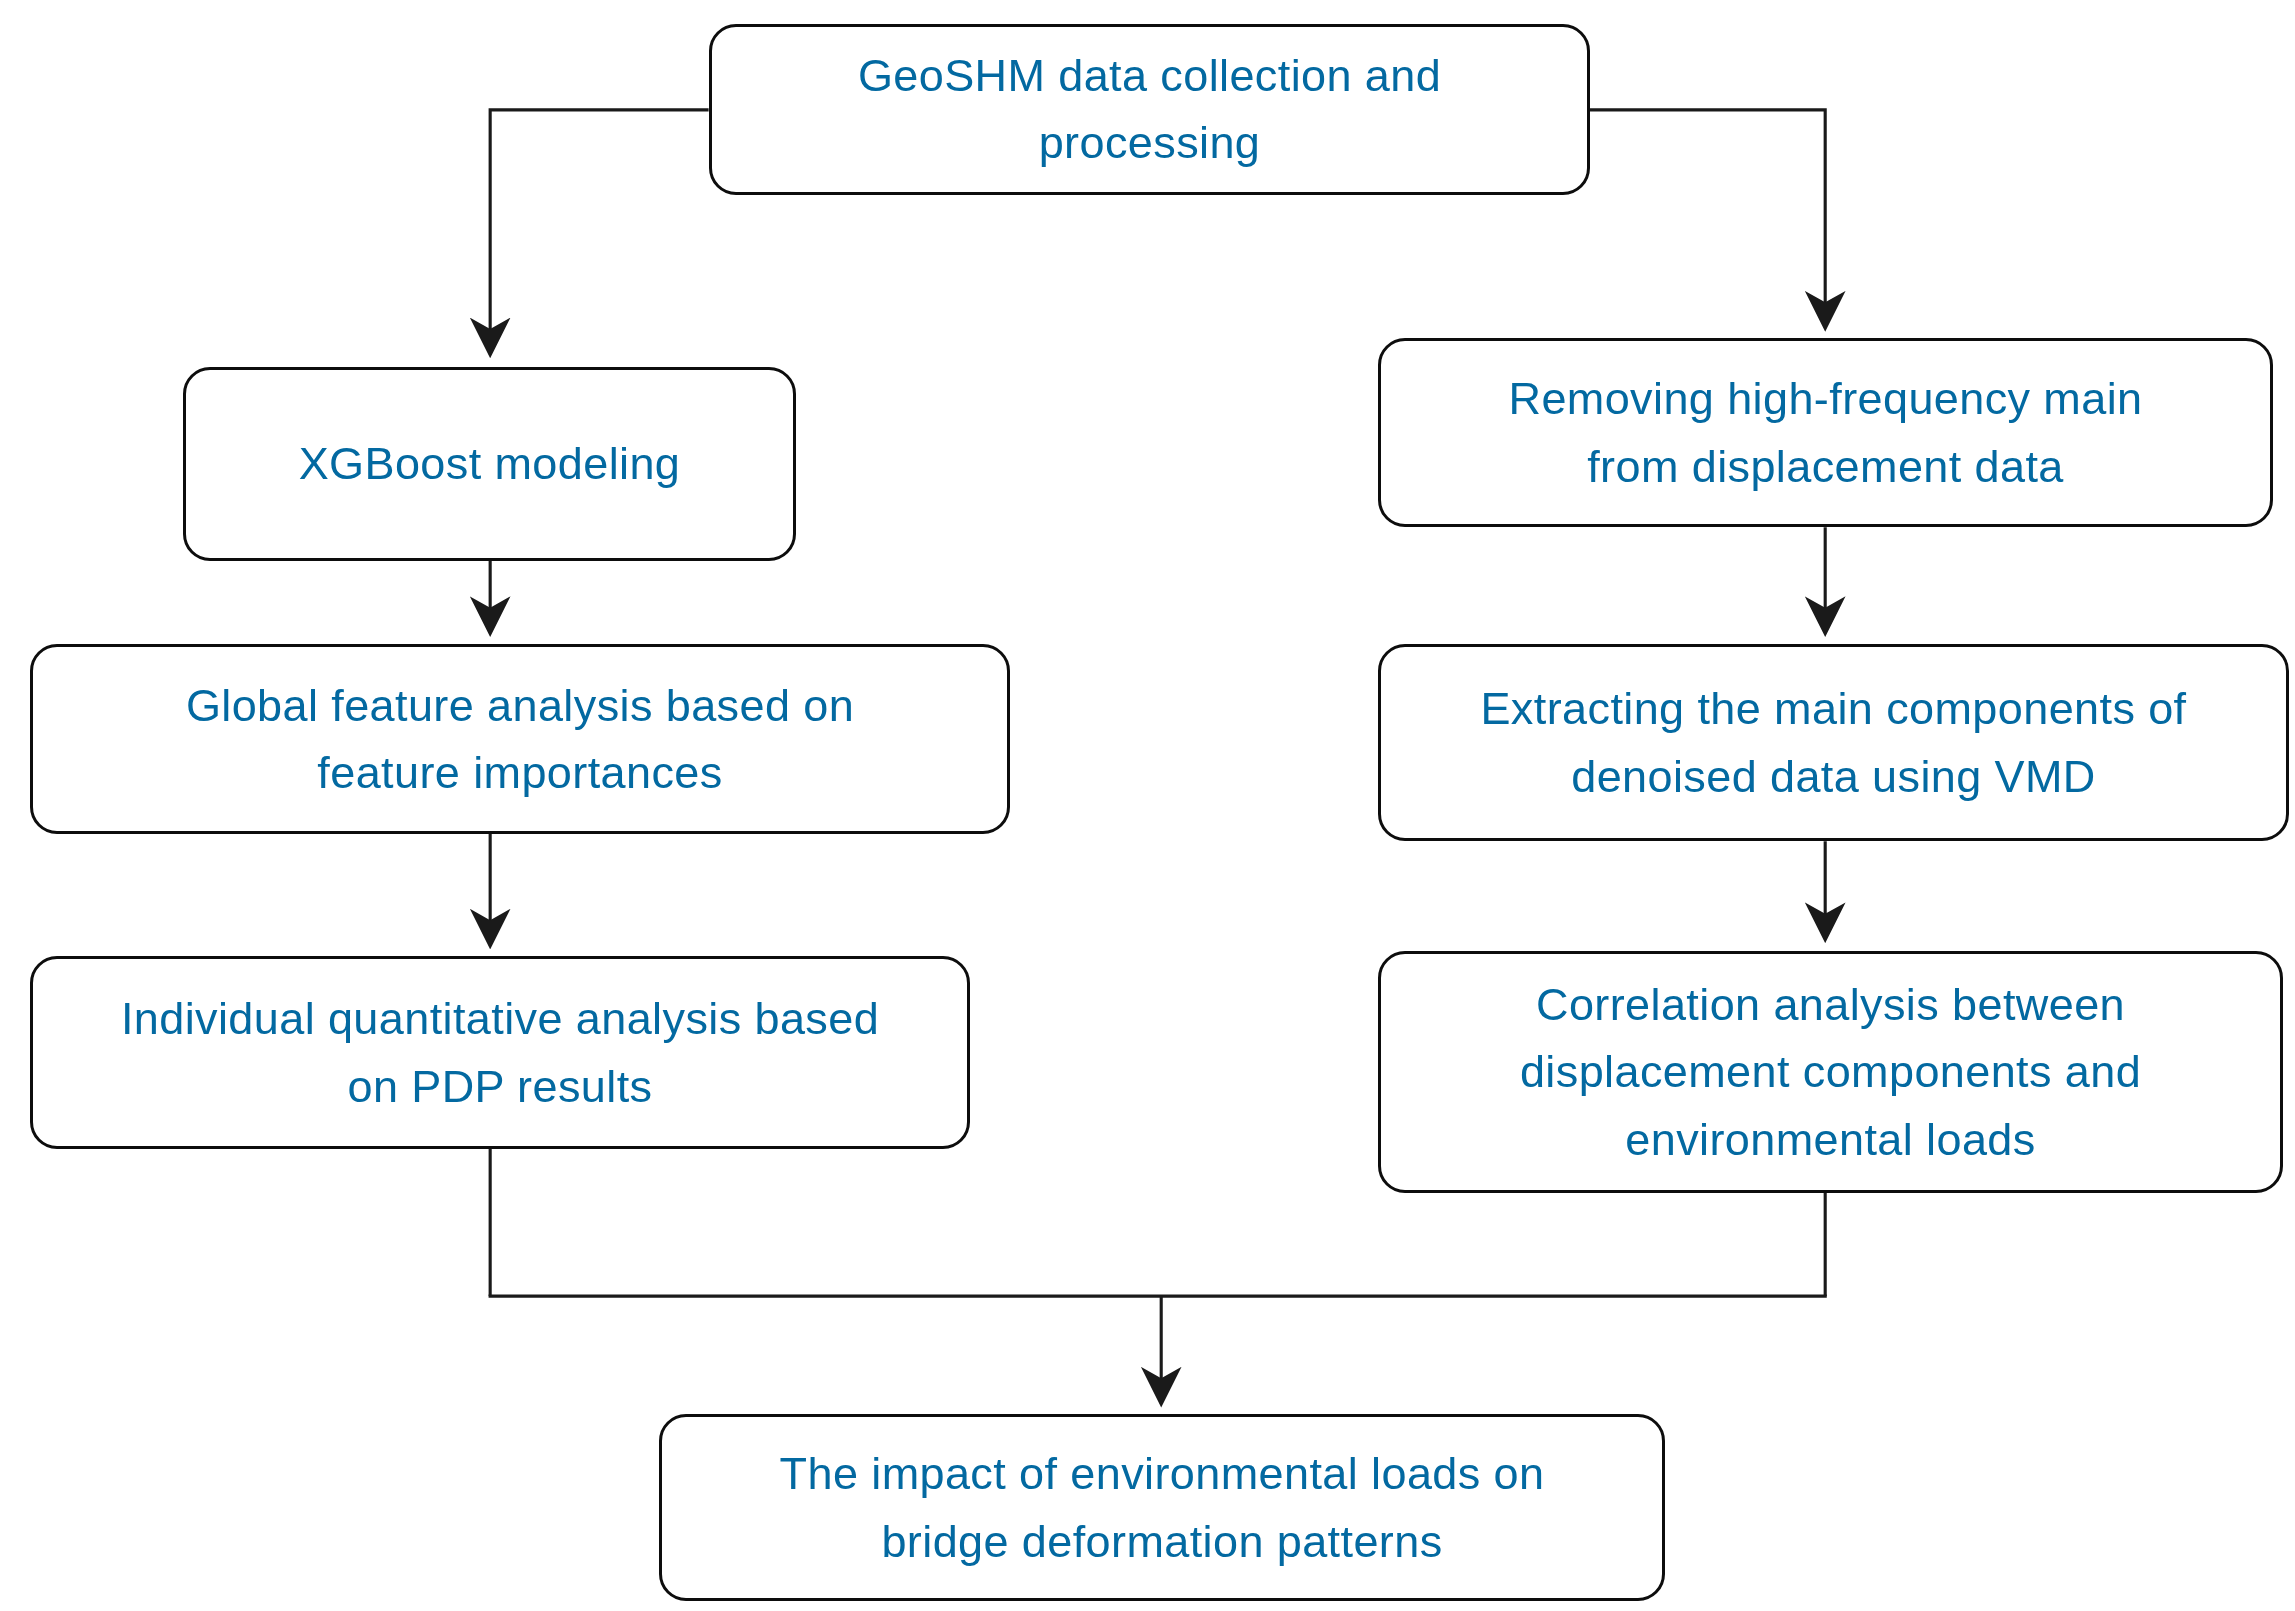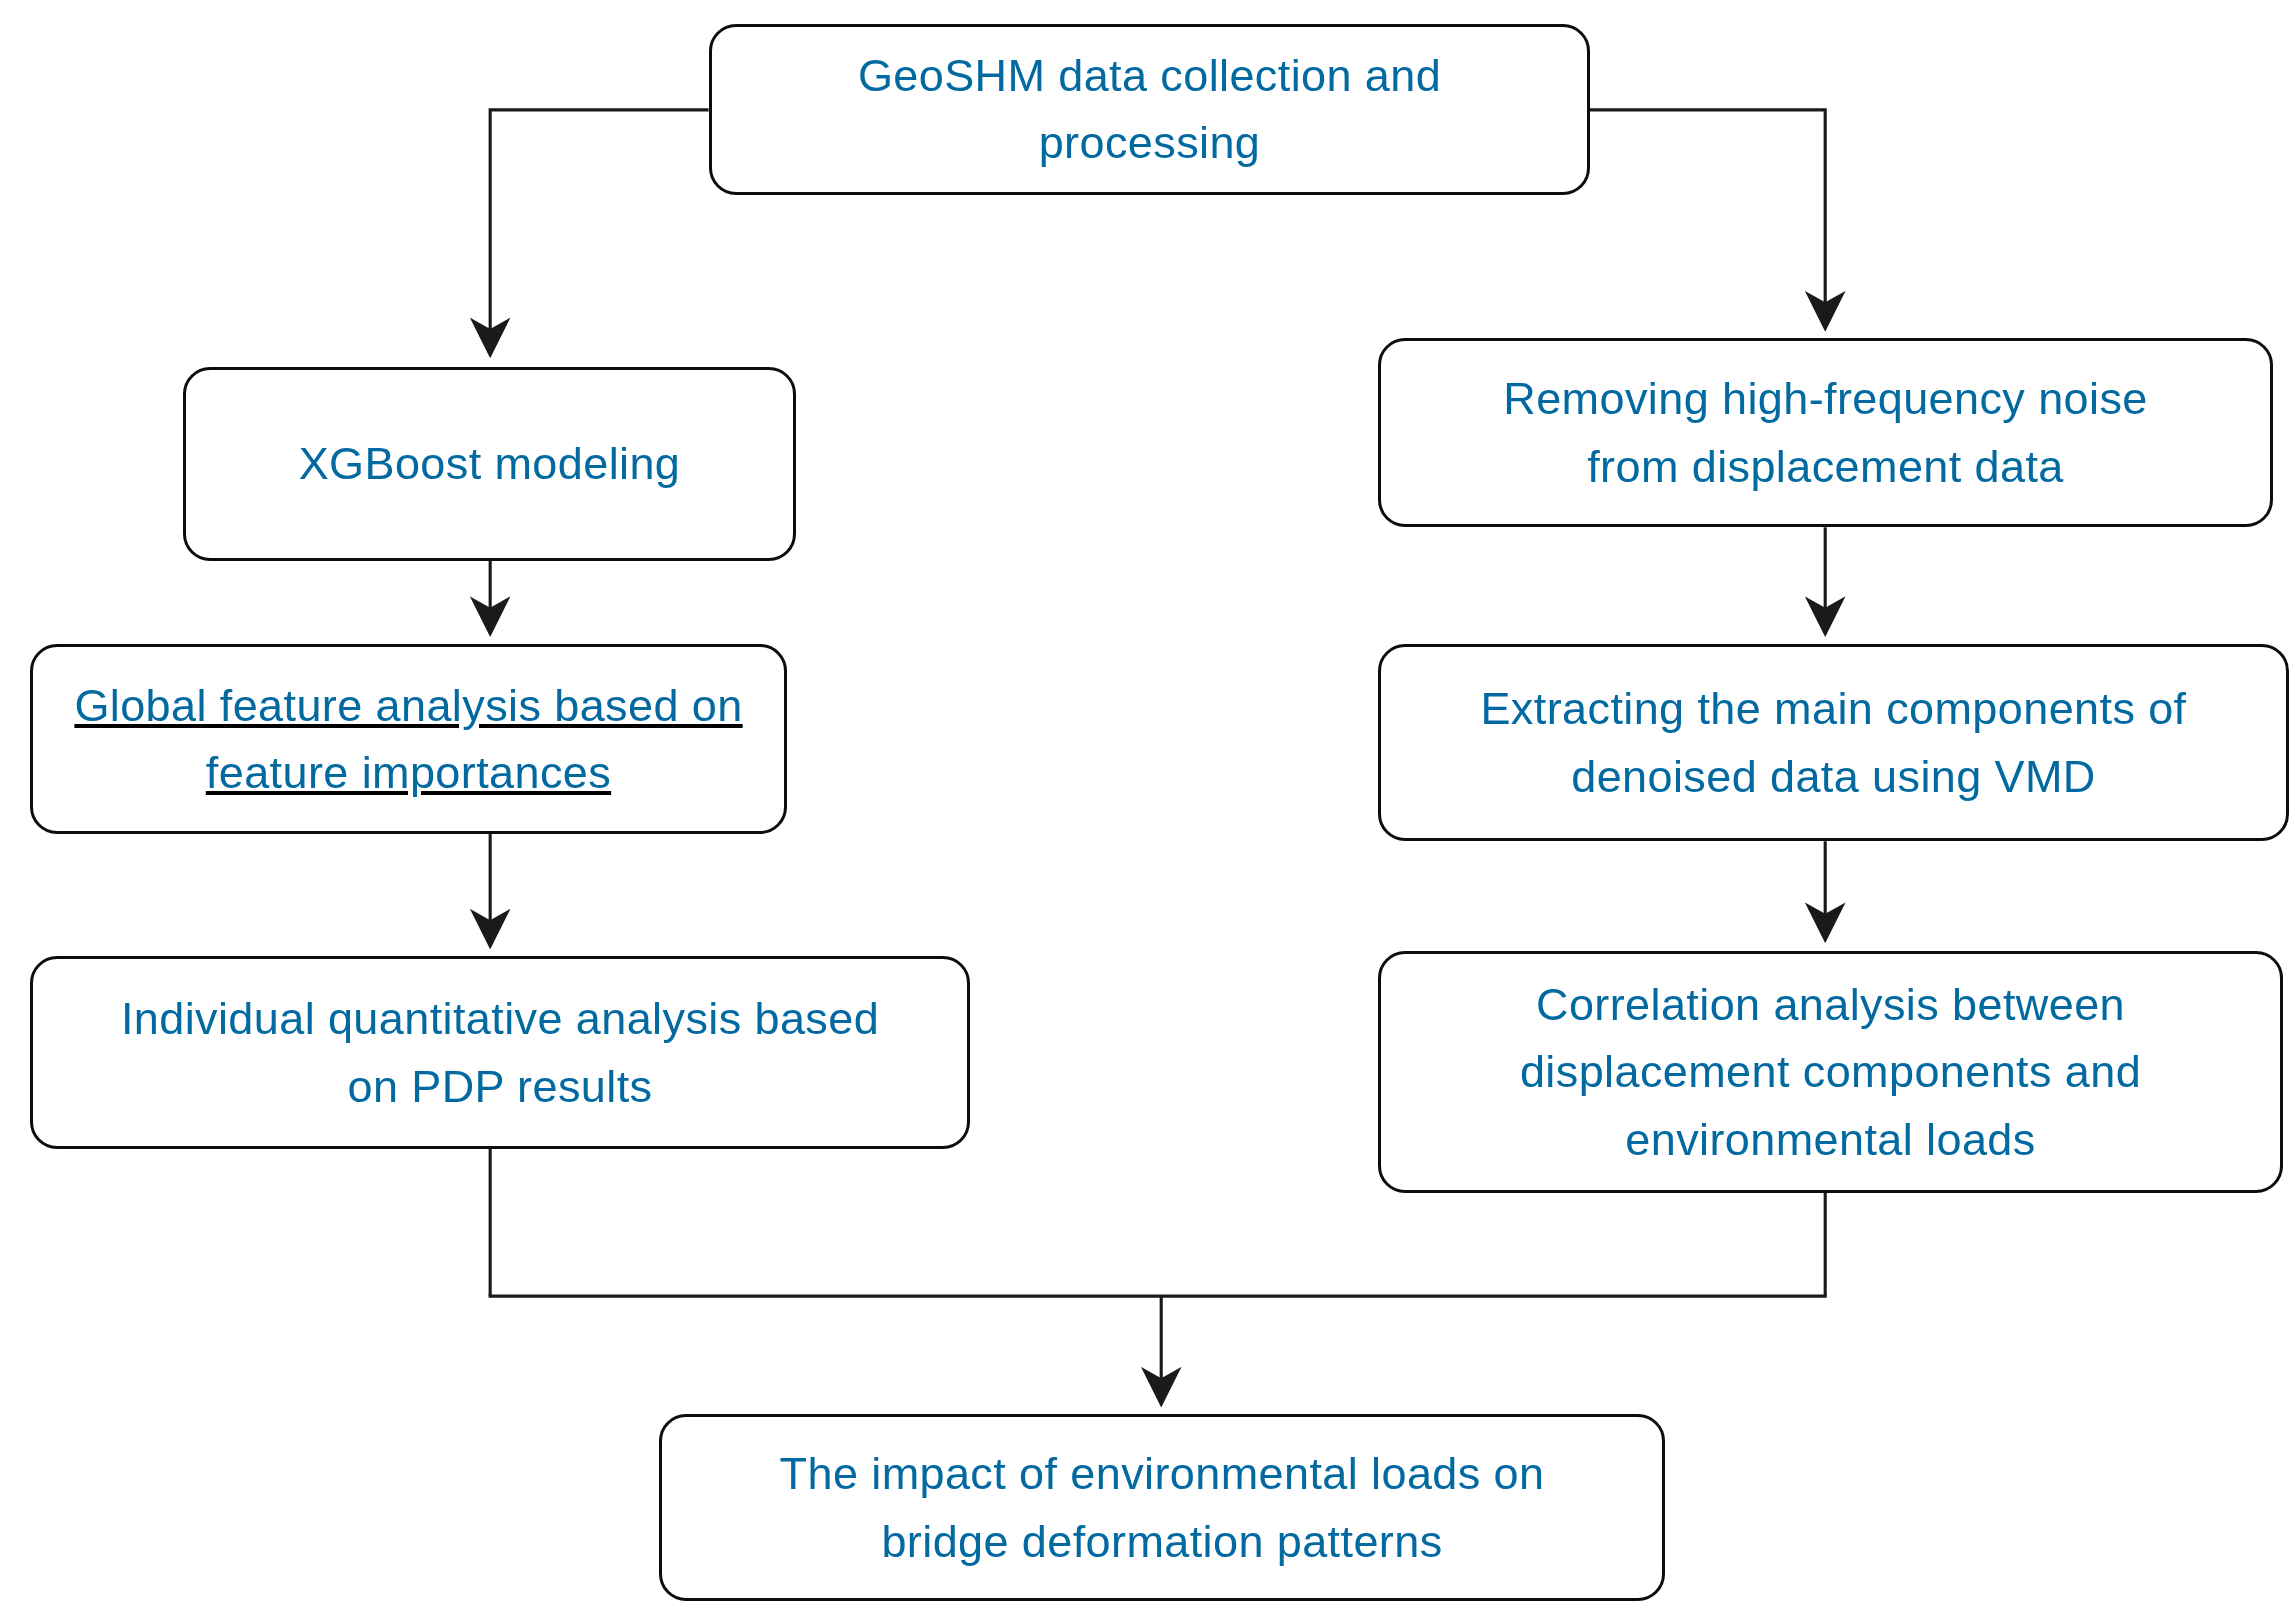--- a/index.html
+++ b/index.html
@@ -76,32 +76,32 @@
 
   <div class="node" style="left:709px; top:23.5px; width:881px; height:171px;">
     <span class="node-label">GeoSHM data collection and
 processing</span>
   </div>
 
   <div class="node" style="left:183px; top:367px; width:613px; height:194px;">
     <span class="node-label">XGBoost modeling</span>
   </div>
 
-  <div class="node" style="left:30px; top:644px; width:757px; height:190px;text-decoration:underline;">
+  <div class="node" style="left:30px; top:644px; width:980px; height:190px;">
     <span class="node-label">Global feature analysis based on
 feature importances</span>
   </div>
 
   <div class="node" style="left:30px; top:956px; width:940px; height:193px;">
     <span class="node-label">Individual quantitative analysis based
 on PDP results</span>
   </div>
 
   <div class="node" style="left:1378px; top:338px; width:895px; height:189px;">
-    <span class="node-label">Removing high-frequency noise
+    <span class="node-label">Removing high-frequency main
 from displacement data</span>
   </div>
 
   <div class="node" style="left:1378px; top:644px; width:911px; height:197px;">
     <span class="node-label">Extracting the main components of
 denoised data using VMD</span>
   </div>
 
   <div class="node" style="left:1378px; top:951px; width:905px; height:242px;">
     <span class="node-label">Correlation analysis between

